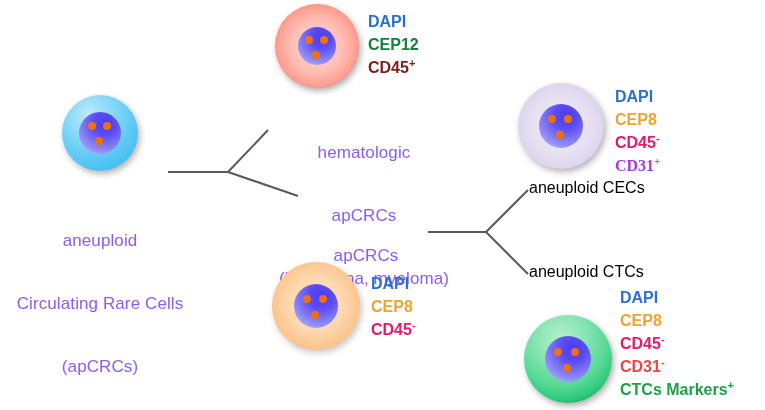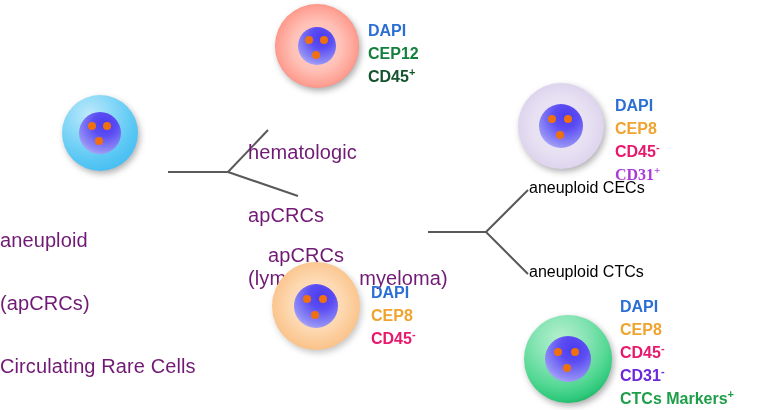--- a/index.html
+++ b/index.html
@@ -65,41 +65,40 @@
     left: 0;
     top: 0;
     width: 765px;
     height: 410px;
     pointer-events: none;
   }
 
   
   .node-text {
     position: absolute;
-    color: #701a75;
-    font-size: 20px;
+    color: #8b5cf6;
+    font-size: 17px;
     line-height: 21px;
-    text-align: left;
+    text-align: center;
     white-space: pre;
     letter-spacing: 0.1px;
   }
   .side-text {
     position: absolute;
     color: #000000;
     font-size: 16px;
     line-height: 20px;
     white-space: nowrap;
   }
   .marker-list {
     position: absolute;
     font-weight: bold;
     font-size: 16px;
     line-height: 23px;
     white-space: nowrap;
-    margin-top: 9px;
   }
   .marker-list div { white-space: nowrap; }
   .marker-list sup {
     font-size: 11px;
     vertical-align: super;
     line-height: 0;
   }
 </style>
 </head>
 <body>
@@ -122,35 +121,35 @@
   </svg>
 
   <div class="cell cell-apcrc" style="left:62px; top:95px; width:76px; height:76px;">
     <div class="nucleus" style="left:17px; top:17px; width:42px; height:42px;"></div>
     <div class="dot" style="left:26px; top:27px; width:8px; height:8px;"></div>
     <div class="dot" style="left:41px; top:27px; width:8px; height:8px;"></div>
     <div class="dot" style="left:33px; top:42px; width:8px; height:8px;"></div>
   </div>
   <div class="node-text" style="left:0px; top:188px; width:200px;">
     <div>aneuploid</div>
+    <div>Circulating Rare Cells</div>
     <div>(apCRCs)</div>
-    <div>Circulating Rare Cells</div>
   </div>
 
   <div class="cell cell-hema" style="left:275px; top:4px; width:84px; height:84px;">
     <div class="nucleus" style="left:23px; top:23px; width:38px; height:38px;"></div>
     <div class="dot" style="left:30px; top:32px; width:8px; height:8px;"></div>
     <div class="dot" style="left:45px; top:32px; width:8px; height:8px;"></div>
     <div class="dot" style="left:37px; top:47px; width:8px; height:8px;"></div>
   </div>
 
   <div class="marker-list" style="left:368px; top:10px;">
     <div style="color:#2b6fd4;"><span>DAPI</span></div>
     <div style="color:#15803d;"><span>CEP12</span></div>
-    <div style="color:#14532d;"><span>CD45</span><sup>+</sup></div>
+    <div style="color:#7f1d1d;"><span>CD45</span><sup>+</sup></div>
   </div>
 
   <div class="node-text" style="left:248px; top:100px; width:232px;">
     <div>hematologic</div>
     <div>apCRCs</div>
     <div>(lymphoma, myeloma)</div>
   </div>
 
   <div class="node-text" style="left:268px; top:203px; width:196px;">
     <div>apCRCs</div>
@@ -191,17 +190,17 @@
     <div class="nucleus" style="left:21px; top:21px; width:46px; height:46px;"></div>
     <div class="dot" style="left:30px; top:33px; width:8px; height:8px;"></div>
     <div class="dot" style="left:47px; top:33px; width:8px; height:8px;"></div>
     <div class="dot" style="left:39px; top:49px; width:8px; height:8px;"></div>
   </div>
 
   <div class="marker-list" style="left:620px; top:286px;">
     <div style="color:#2b6fd4;"><span>DAPI</span></div>
     <div style="color:#f0a32e;"><span>CEP8</span></div>
     <div style="color:#e8186c;"><span>CD45</span><sup>-</sup></div>
-    <div style="color:#6d28d9;"><span>CD31</span><sup>-</sup></div>
+    <div style="color:#ef4444;"><span>CD31</span><sup>-</sup></div>
     <div style="color:#1f9e4a;"><span>CTCs Markers</span><sup>+</sup></div>
   </div>
 
 </div>
 
 </body></html>

